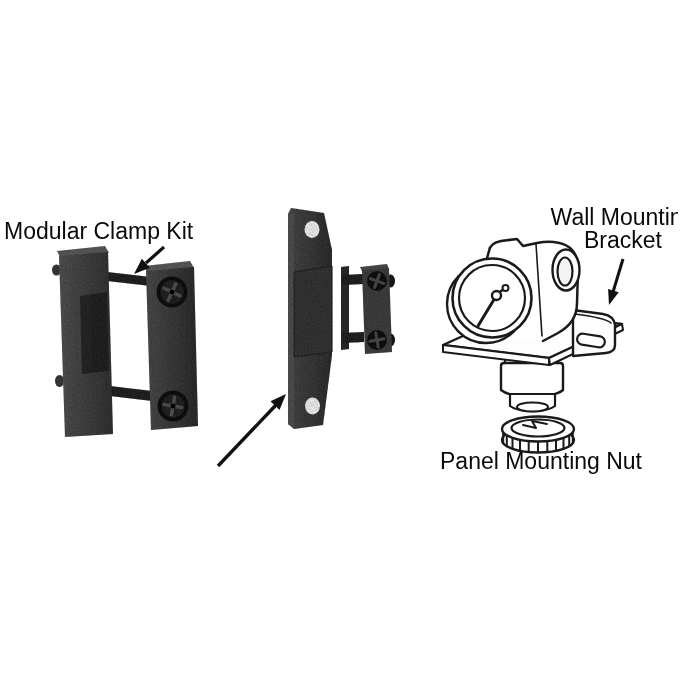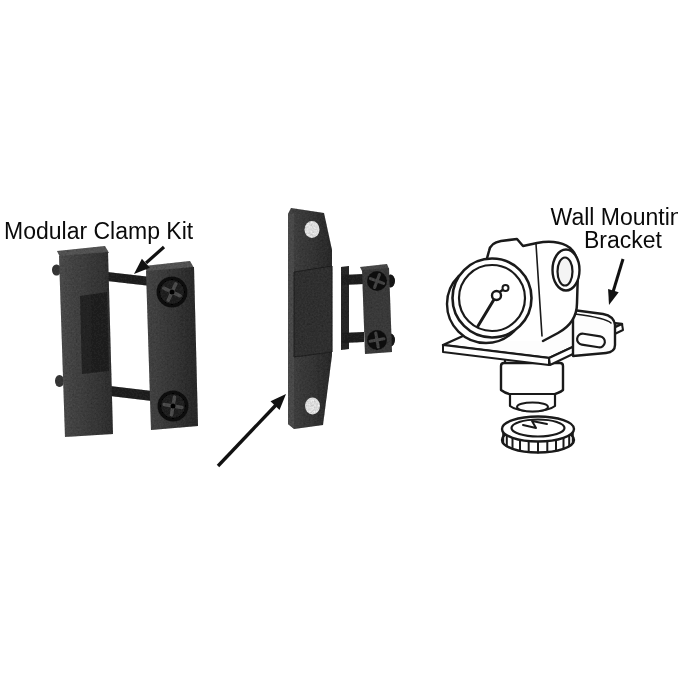--- a/index.html
+++ b/index.html
@@ -177,13 +177,14 @@
       <polygon points="609,305 608.1,289 618.7,292.2" stroke="none"></polygon>
     </g>
   </svg>
 
   <div class="lbl" style="left:4px;top:220px;">Modular Clamp Kit</div>
 
 
   <div class="lbl center" style="left:543px;top:206px;width:160px;">Wall Mounting
 Bracket</div>
 
+  <div class="lbl" style="left:440px;top:450px;">Panel Mounting Nut</div>
 </div>
 
 </body></html>

